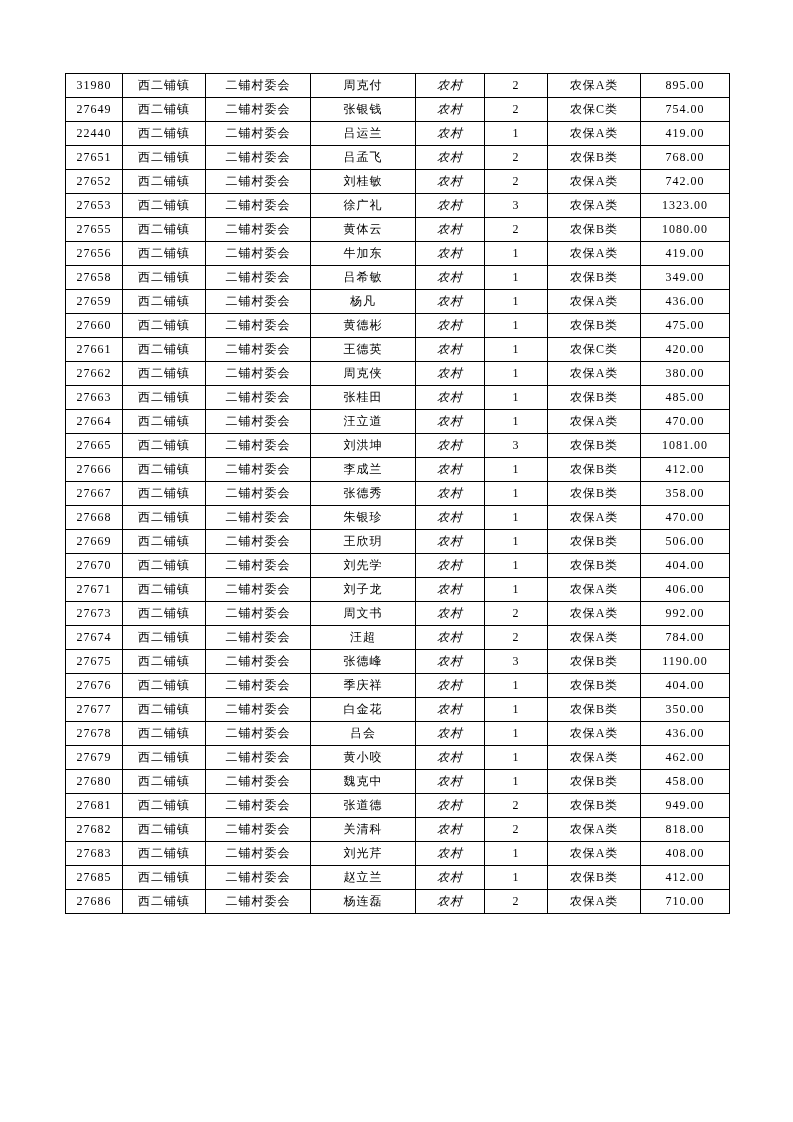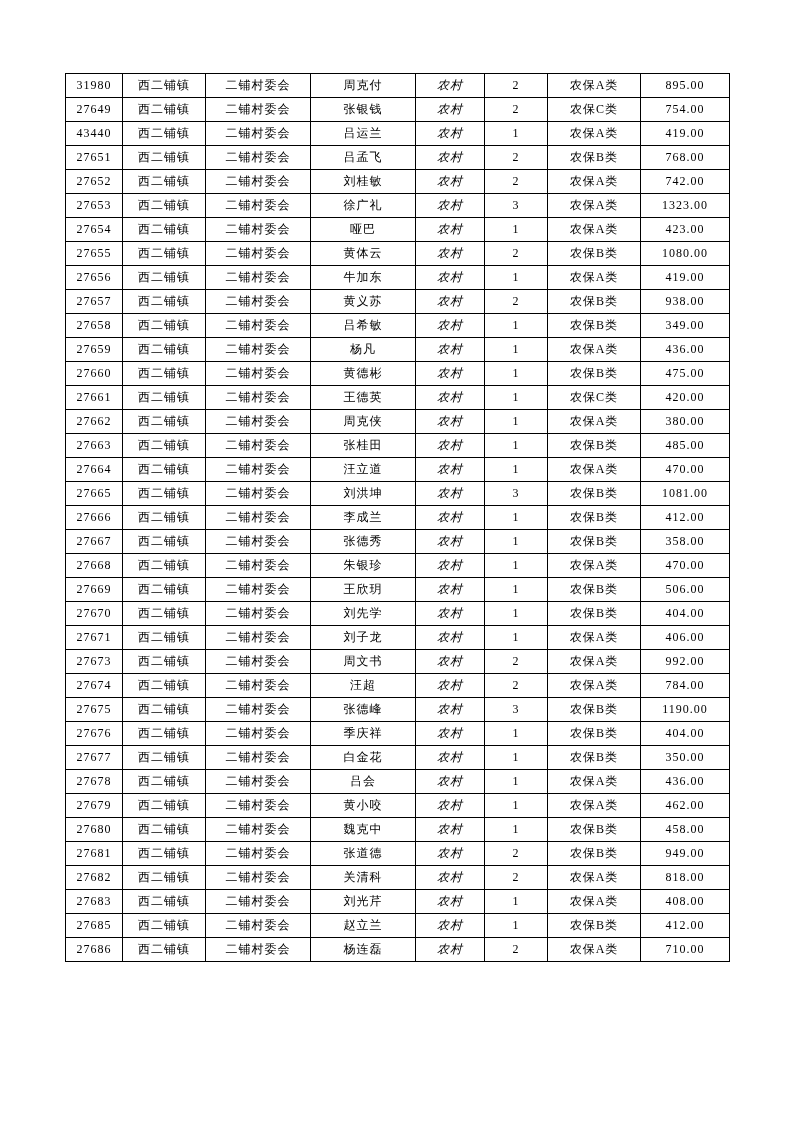--- a/index.html
+++ b/index.html
@@ -63,21 +63,21 @@
           <td class="col-id">27649</td>
           <td class="col-town">西二铺镇</td>
           <td class="col-village">二铺村委会</td>
           <td class="col-name">张银钱</td>
           <td class="col-type">农村</td>
           <td class="col-count">2</td>
           <td class="col-category">农保C类</td>
           <td class="col-amount">754.00</td>
         </tr>
         <tr>
-          <td class="col-id">43440</td>
+          <td class="col-id">22440</td>
           <td class="col-town">西二铺镇</td>
           <td class="col-village">二铺村委会</td>
           <td class="col-name">吕运兰</td>
           <td class="col-type">农村</td>
           <td class="col-count">1</td>
           <td class="col-category">农保A类</td>
           <td class="col-amount">419.00</td>
         </tr>
         <tr>
           <td class="col-id">27651</td>
@@ -103,58 +103,38 @@
           <td class="col-id">27653</td>
           <td class="col-town">西二铺镇</td>
           <td class="col-village">二铺村委会</td>
           <td class="col-name">徐广礼</td>
           <td class="col-type">农村</td>
           <td class="col-count">3</td>
           <td class="col-category">农保A类</td>
           <td class="col-amount">1323.00</td>
         </tr>
         <tr>
-          <td class="col-id">27654</td>
-          <td class="col-town">西二铺镇</td>
-          <td class="col-village">二铺村委会</td>
-          <td class="col-name">哑巴</td>
-          <td class="col-type">农村</td>
-          <td class="col-count">1</td>
-          <td class="col-category">农保A类</td>
-          <td class="col-amount">423.00</td>
-        </tr>
-        <tr>
           <td class="col-id">27655</td>
           <td class="col-town">西二铺镇</td>
           <td class="col-village">二铺村委会</td>
           <td class="col-name">黄体云</td>
           <td class="col-type">农村</td>
           <td class="col-count">2</td>
           <td class="col-category">农保B类</td>
           <td class="col-amount">1080.00</td>
         </tr>
         <tr>
           <td class="col-id">27656</td>
           <td class="col-town">西二铺镇</td>
           <td class="col-village">二铺村委会</td>
           <td class="col-name">牛加东</td>
           <td class="col-type">农村</td>
           <td class="col-count">1</td>
           <td class="col-category">农保A类</td>
           <td class="col-amount">419.00</td>
-        </tr>
-        <tr>
-          <td class="col-id">27657</td>
-          <td class="col-town">西二铺镇</td>
-          <td class="col-village">二铺村委会</td>
-          <td class="col-name">黄义苏</td>
-          <td class="col-type">农村</td>
-          <td class="col-count">2</td>
-          <td class="col-category">农保B类</td>
-          <td class="col-amount">938.00</td>
         </tr>
         <tr>
           <td class="col-id">27658</td>
           <td class="col-town">西二铺镇</td>
           <td class="col-village">二铺村委会</td>
           <td class="col-name">吕希敏</td>
           <td class="col-type">农村</td>
           <td class="col-count">1</td>
           <td class="col-category">农保B类</td>
           <td class="col-amount">349.00</td>

